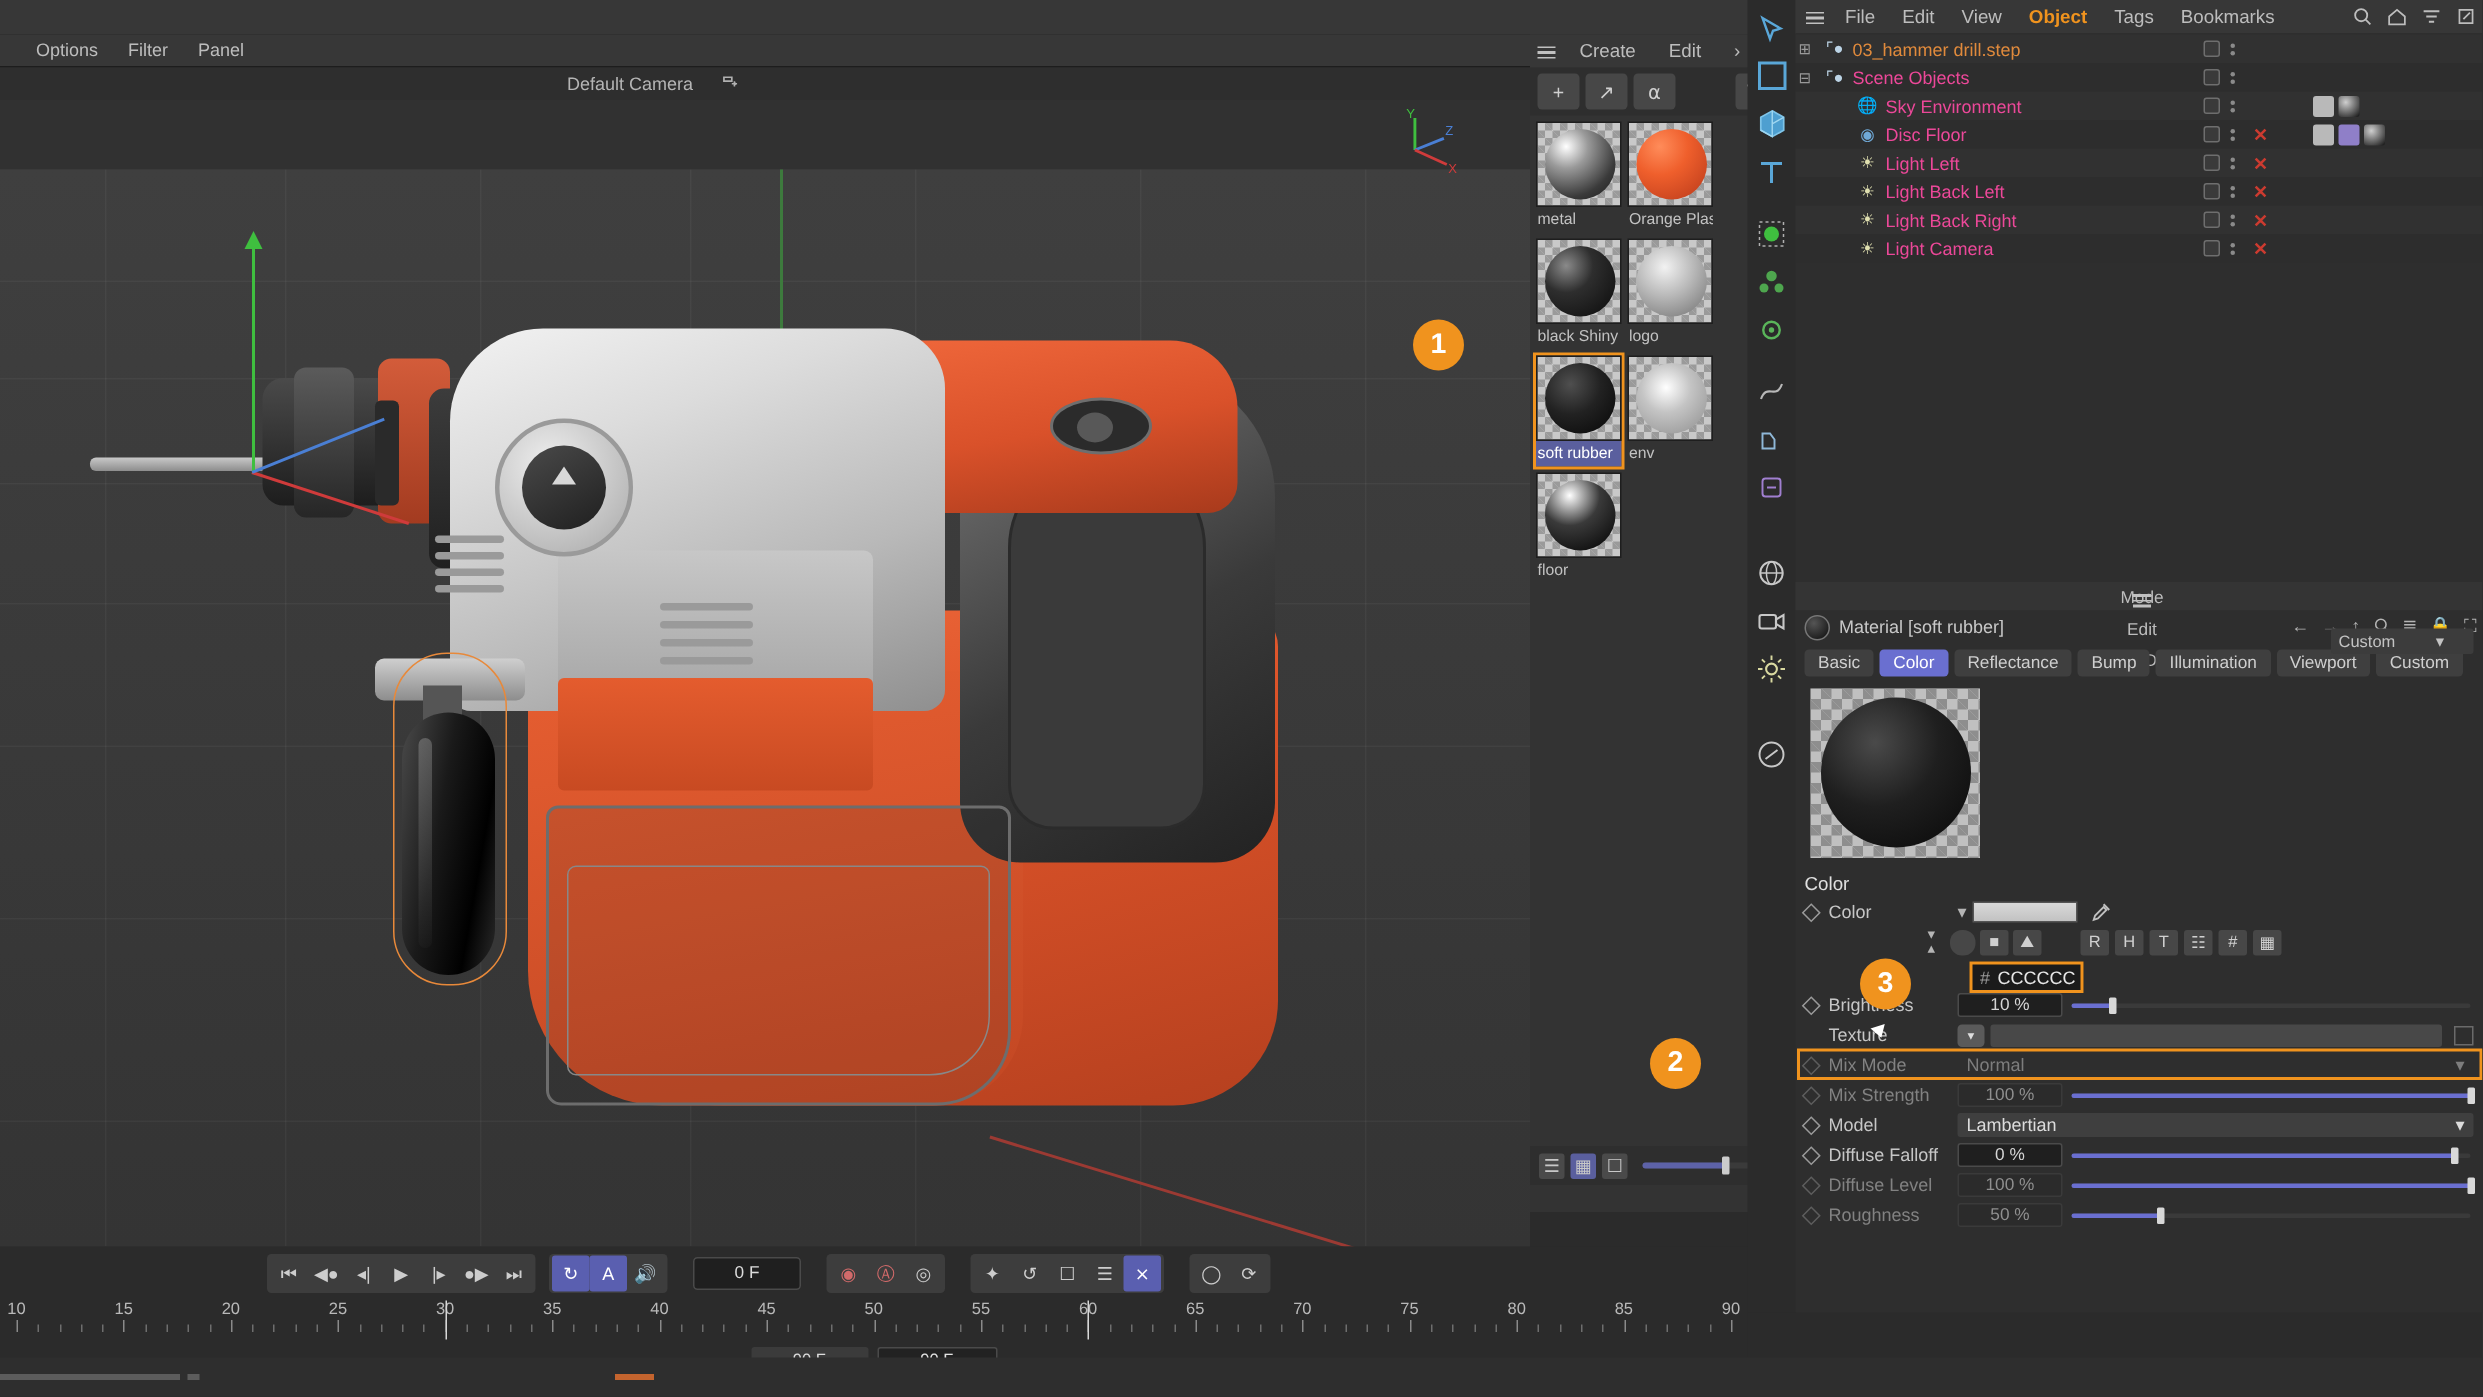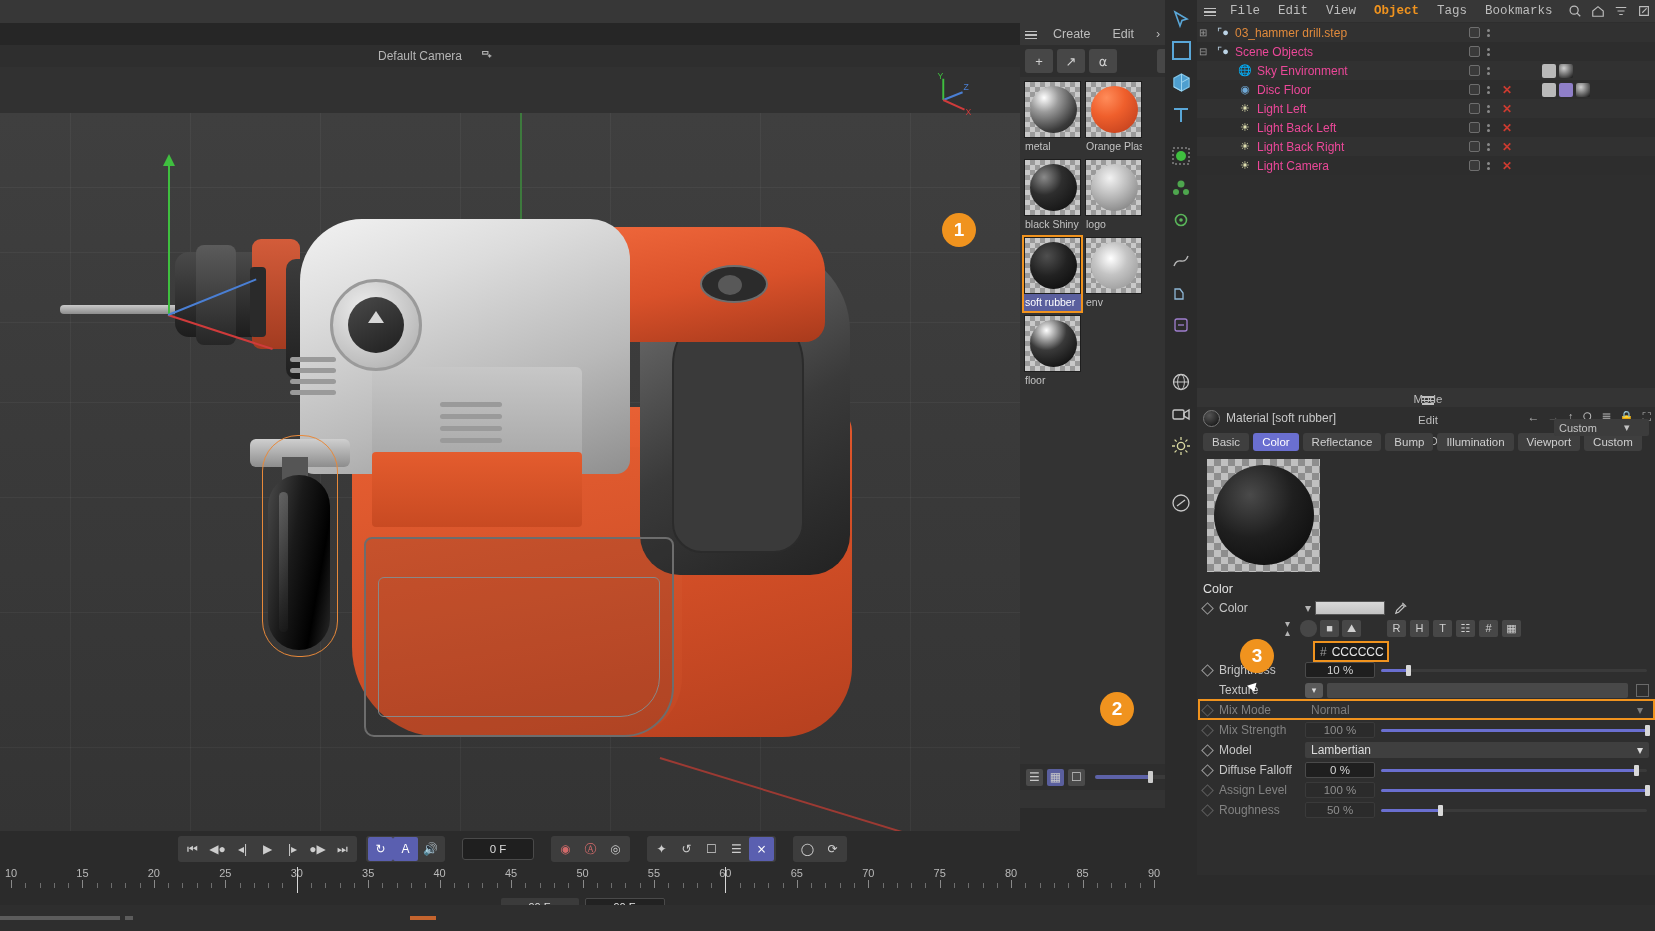--- a/index.html
+++ b/index.html
@@ -139,21 +139,21 @@
 
   
   .rail { position:absolute; left:1165px; top:0; width:32px; height:875px; background:#2b2b2b;
     padding-top:2px; }
   .rail-ico { width:30px; height:31px; margin:1px 1px; display:flex; align-items:center;
     justify-content:center; position:relative; }
   .rail-sq { width:19px; height:19px; border:2px solid #5aa7d8; }
 
   
   .objpanel { position:absolute; left:1197px; top:0; width:458px; height:388px; background:#2e2e2e; }
-  .obj-menu { height:22px; background:#373737; display:flex; align-items:center; padding-left:2px;font-family:Liberation Mono, monospace; }
+  .obj-menu { height:22px; background:#373737; display:flex; align-items:center; padding-left:2px; }
   .obj-menu .mi { padding:0 9px; font-size:12.5px; }
   .obj-tools { position:absolute; right:4px; top:0; height:22px; display:flex; align-items:center; gap:9px; }
   .obj-list { position:absolute; left:0; top:23px; width:458px; }
   .obj-row { height:19px; display:flex; align-items:center; font-size:12px; position:relative; }
   .obj-row:nth-child(odd) { background:#313131; }
   .obj-row:nth-child(even) { background:#2d2d2d; }
   .obj-name { color:#ec4899; }
   .obj-name.root { color:#e08a3c; }
   .o-ico { width:16px; height:16px; margin-right:4px; display:inline-flex; align-items:center;
     justify-content:center; }
@@ -244,20 +244,26 @@
     transform:rotate(72deg); }
 </style>
 </head>
 <body>
 
 <div id="app">
 
   <div class="topbar"></div>
 
   <div class="vpwrap">
+    <div class="vp-menu">
+      <span style="width:14px"></span>
+      <span class="mi">Options</span>
+      <span class="mi">Filter</span>
+      <span class="mi">Panel</span>
+    </div>
     <div class="vp-head"></div>
     <div class="vp-cam">Default Camera</div>
     <svg class="vp-camicon" viewBox="0 0 16 16">
       <path d="M3 4h6v3H3z" fill="none" stroke="#b0b0b0" stroke-width="1.3"></path>
       <path d="M9 9h4M11 7v4M10.5 10.5l1.5-1.5-1.5-1.5" stroke="#b0b0b0" stroke-width="1.2" fill="none"></path>
     </svg>
 
     <div class="viewport">
       <div class="vp-top-dark"></div>
       <div class="vp-floor"></div>
@@ -743,21 +749,21 @@
           <span class="diam"></span>
           <span class="lbl">Diffuse Falloff</span>
           <span class="chip" style="width:70px;">0 %</span>
           <span class="sldr" style="flex:1;margin:0 8px 0 6px">
             <b style="width:96%"></b>
             <i style="left:calc(96% - 2px)"></i>
           </span>
         </div>
         <div class="row" style="height: 20px;">
           <span class="diam off"></span>
-          <span class="lbl dim">Assign Level</span>
+          <span class="lbl dim">Diffuse Level</span>
           <span class="chip" style="width:70px;background:#2b2b2b;color:#8f8f8f;border-color:#3a3a3a;">100 %</span>
           <span class="sldr" style="flex:1;margin:0 8px 0 6px">
             <b style="width:100%"></b>
             <i style="left:calc(100% - 2px)"></i>
           </span>
         </div>
         <div class="row" style="height: 20px;">
           <span class="diam off"></span>
           <span class="lbl dim">Roughness</span>
           <span class="chip" style="width:70px;background:#2b2b2b;color:#8f8f8f;border-color:#3a3a3a;">50 %</span>

